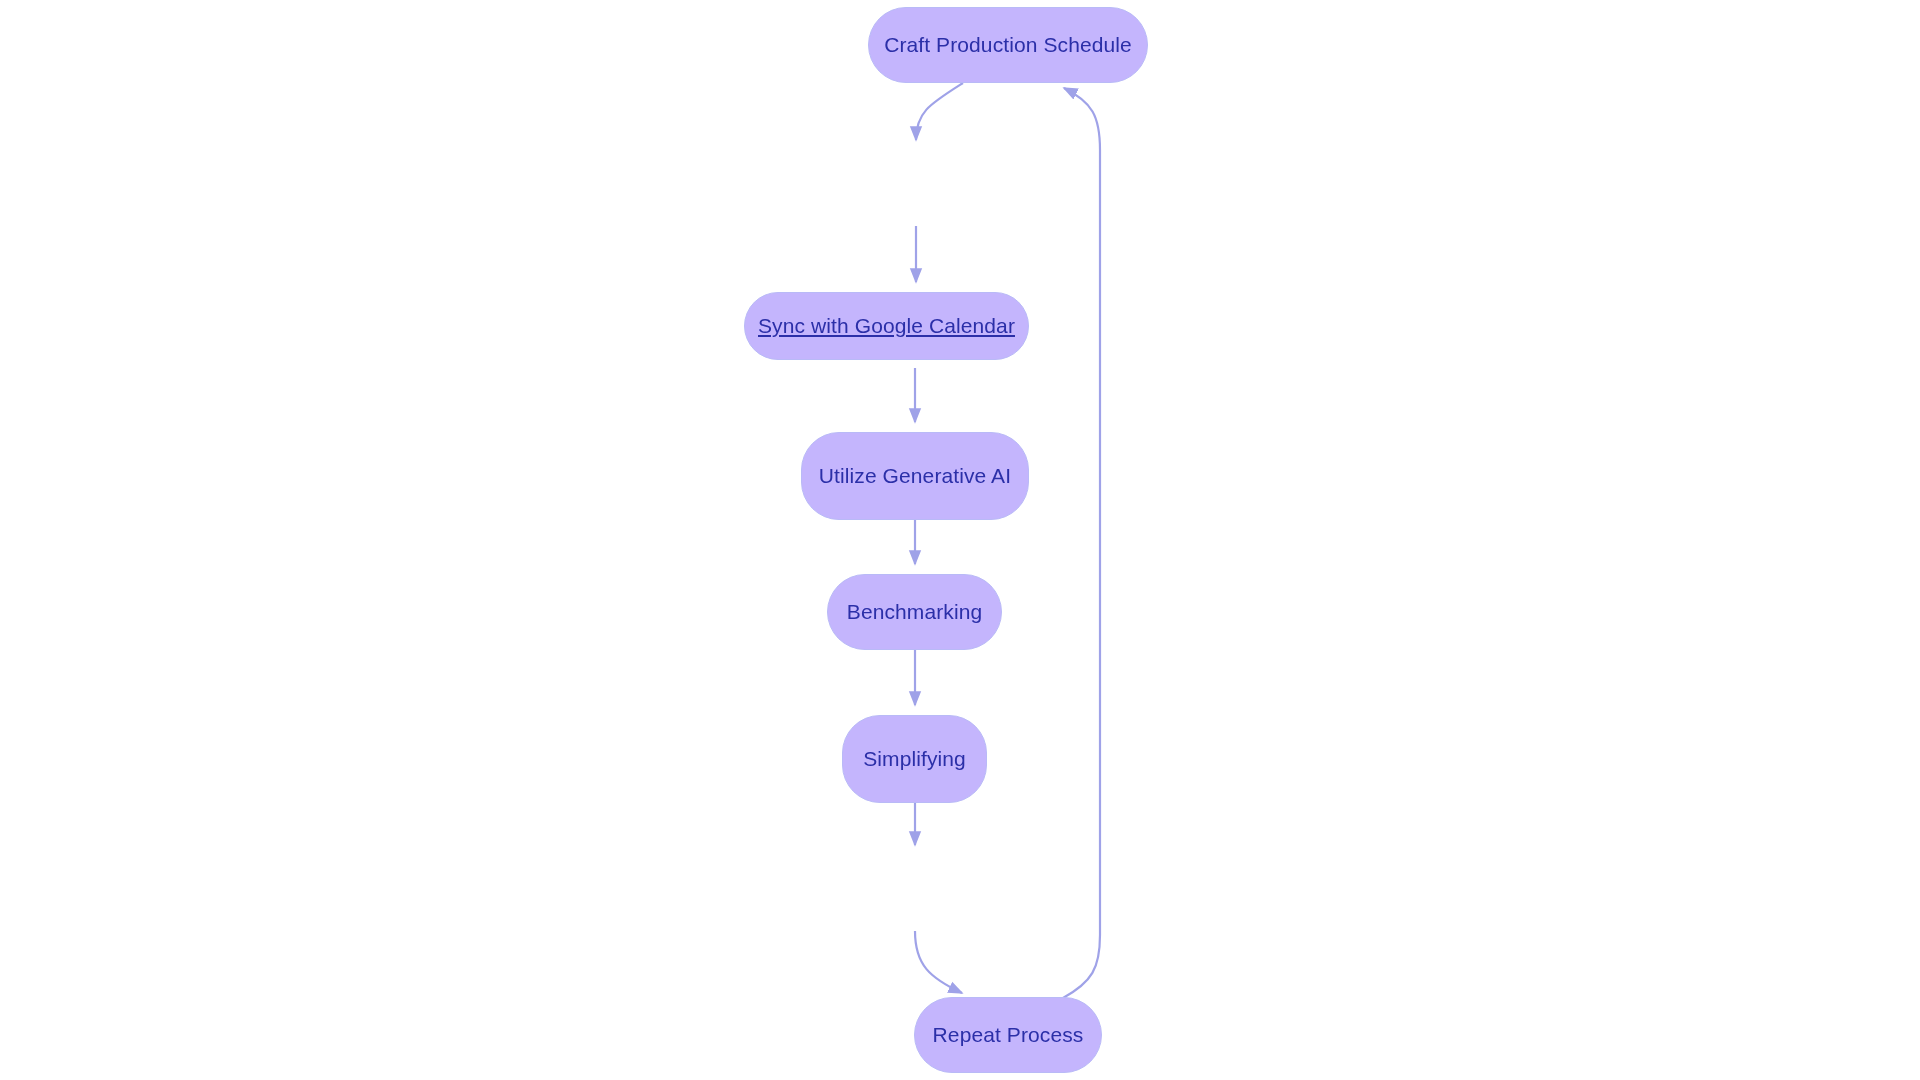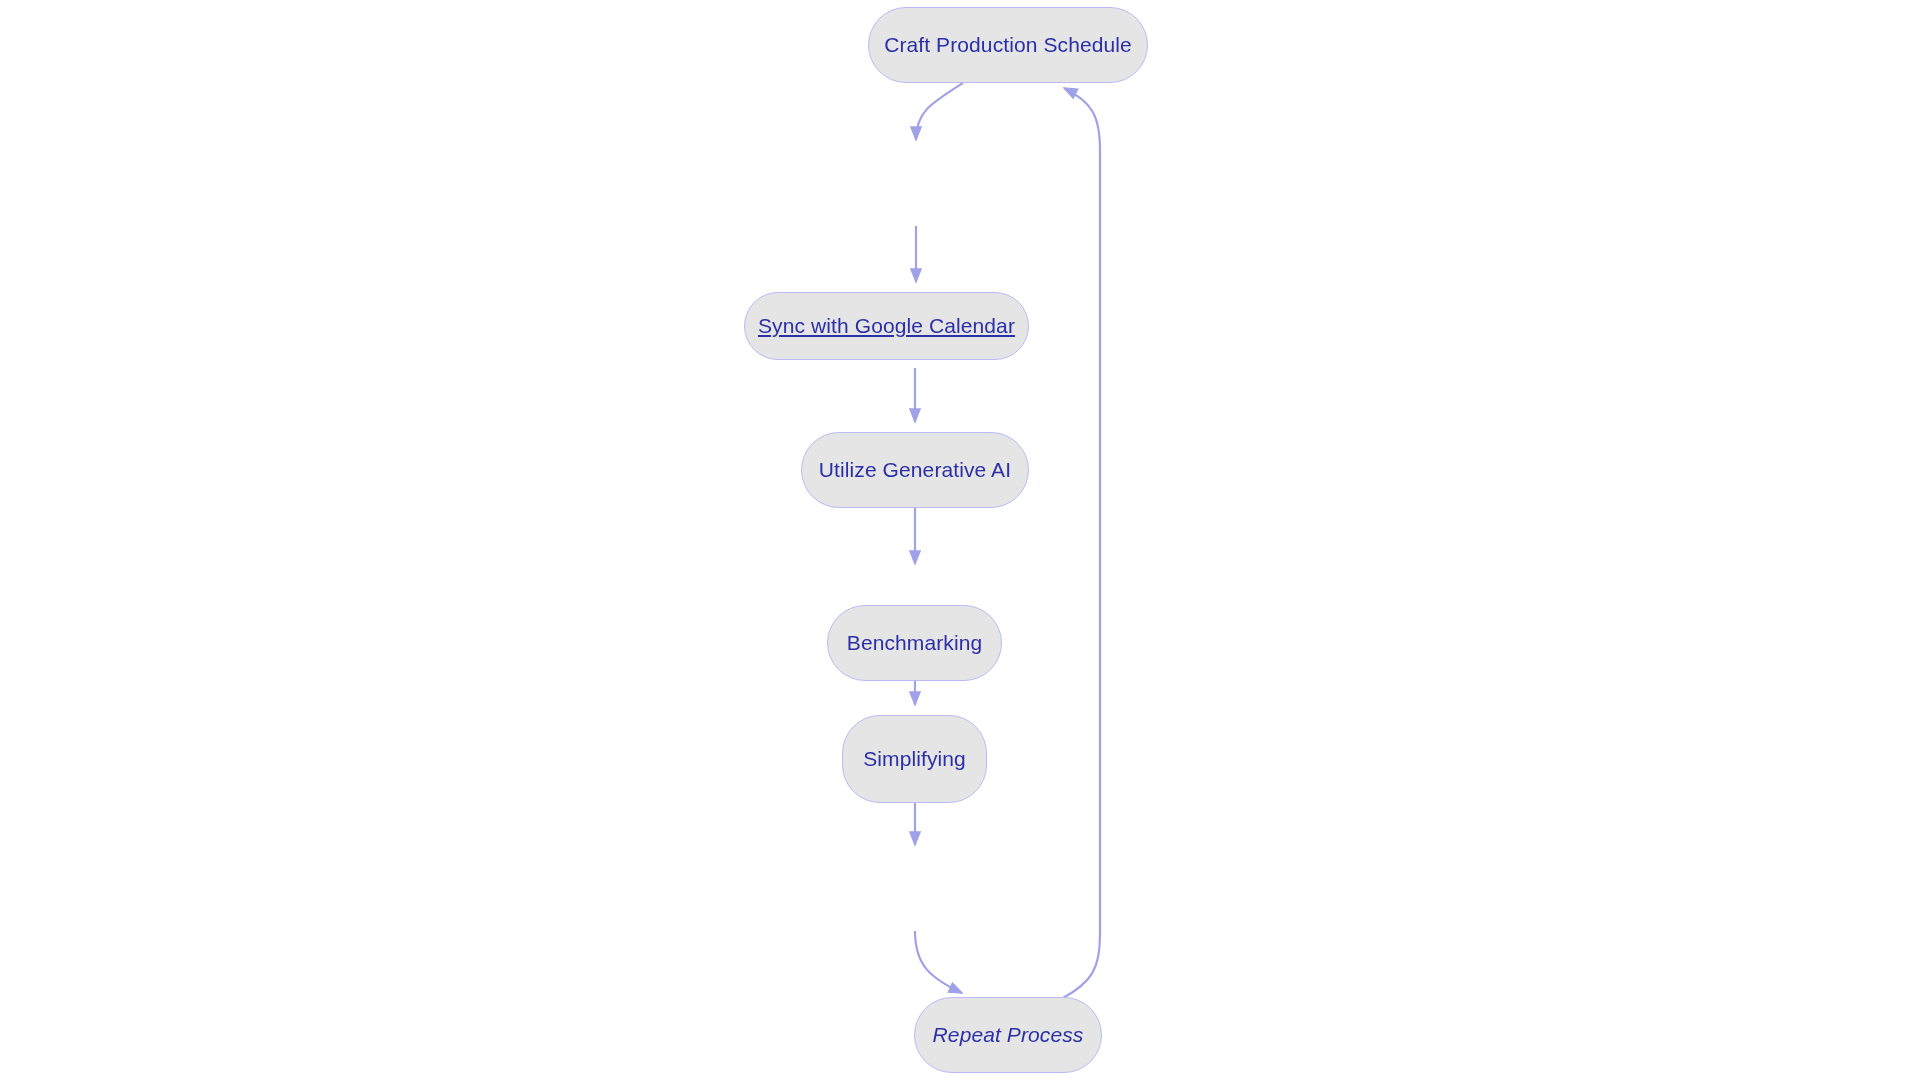--- a/index.html
+++ b/index.html
@@ -23,21 +23,21 @@
     width: 1920px;
     height: 1080px;
     pointer-events: none;
   }
   .node {
     position: absolute;
     box-sizing: border-box;
     display: flex;
     align-items: center;
     justify-content: center;
-    background: #e5e5e5;
+    background: #c4b5fd;
     border: 1.2px solid #b9baf7;
     border-radius: 38px;
     color: #2b2fa8;
     font-size: 21px;
     font-family: "Liberation Sans", sans-serif;
     font-weight: 400;
     letter-spacing: 0.1px;
     white-space: nowrap;
     user-select: none;
   }
@@ -76,30 +76,30 @@
 
   <div class="node" style="left:868px; top:7px; width:280px; height:76px;">
     <span class="node-label">Craft Production Schedule</span>
   </div>
 
 
   <div class="node" style="left:744px; top:292px; width:285px; height:68px;text-decoration:underline;">
     <span class="node-label">Sync with Google Calendar</span>
   </div>
 
-  <div class="node" style="left:801px; top:432px; width:228px; height:76px;">
+  <div class="node" style="left:801px; top:432px; width:228px; height:88px;">
     <span class="node-label">Utilize Generative AI</span>
   </div>
 
-  <div class="node" style="left:827px; top:574px; width:175px; height:76px;margin-top:31px;">
+  <div class="node" style="left:827px; top:574px; width:175px; height:76px;">
     <span class="node-label">Benchmarking</span>
   </div>
 
   <div class="node" style="left:842px; top:715px; width:145px; height:88px;">
     <span class="node-label">Simplifying</span>
   </div>
 
 
-  <div class="node" style="left:914px; top:997px; width:188px; height:76px;font-style:italic;">
+  <div class="node" style="left:914px; top:997px; width:188px; height:76px;">
     <span class="node-label">Repeat Process</span>
   </div>
 
 </div>
 
 </body></html>

